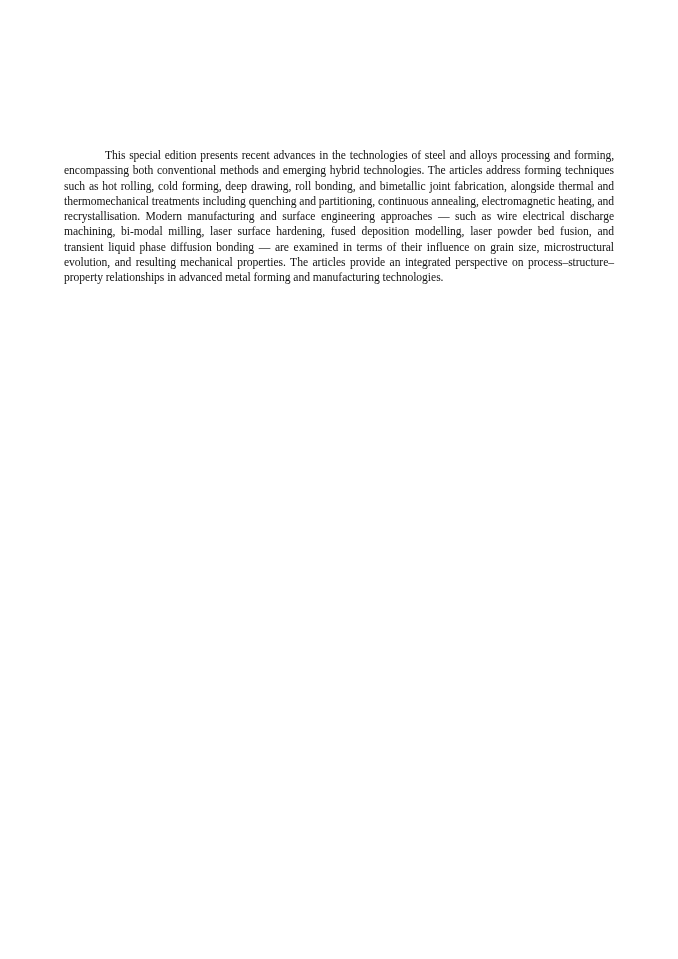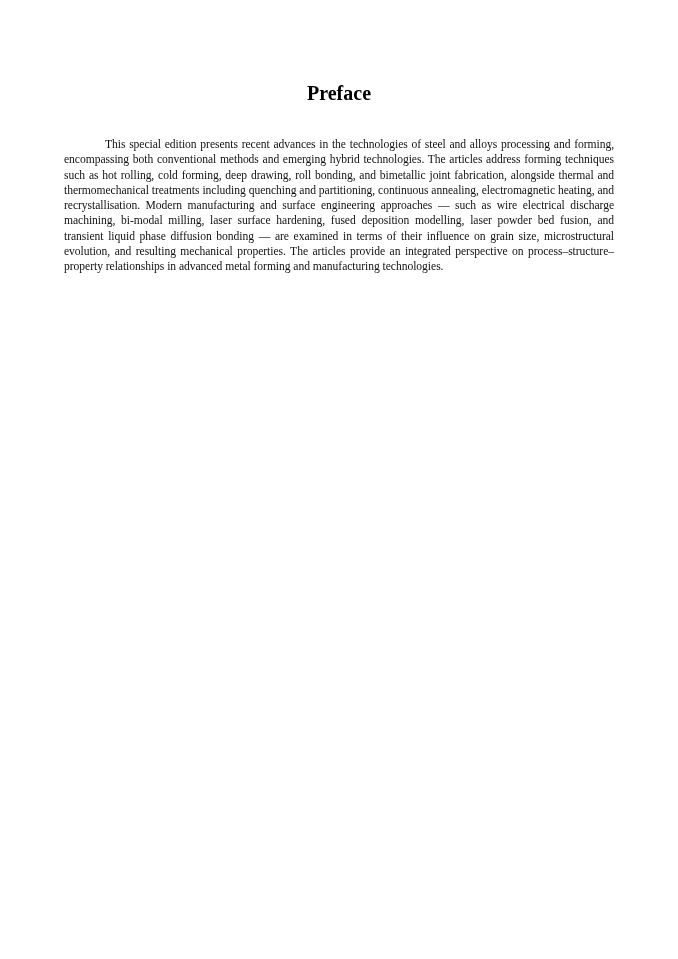--- a/index.html
+++ b/index.html
@@ -30,31 +30,30 @@
       width: 678px;
       text-align: center;
       font-weight: bold;
       font-size: 20px;
       line-height: 24px;
       margin: 0;
       color: #000000;
     }
     .body-text {
       position: absolute;
-      top: 137px;
+      top: 148px;
       left: 64px;
       width: 550px;
       margin: 0;
       font-size: 11.6px;
       line-height: 15.3px;
       text-align: justify;
       text-indent: 41px;
       letter-spacing: -0.05px;
       color: #111111;
     }
   </style>
 </head>
 <body>
 
 <div class="page">
-  <h1 class="title">Preface</h1>
   <p class="body-text">This special edition presents recent advances in the technologies of steel and alloys processing and forming, encompassing both conventional methods and emerging hybrid technologies. The articles address forming techniques such as hot rolling, cold forming, deep drawing, roll bonding, and bimetallic joint fabrication, alongside thermal and thermomechanical treatments including quenching and partitioning, continuous annealing, electromagnetic heating, and recrystallisation. Modern manufacturing and surface engineering approaches — such as wire electrical discharge machining, bi-modal milling, laser surface hardening, fused deposition modelling, laser powder bed fusion, and transient liquid phase diffusion bonding — are examined in terms of their influence on grain size, microstructural evolution, and resulting mechanical properties. The articles provide an integrated perspective on process–structure–property relationships in advanced metal forming and manufacturing technologies.</p>
 </div>
 
 </body></html>

